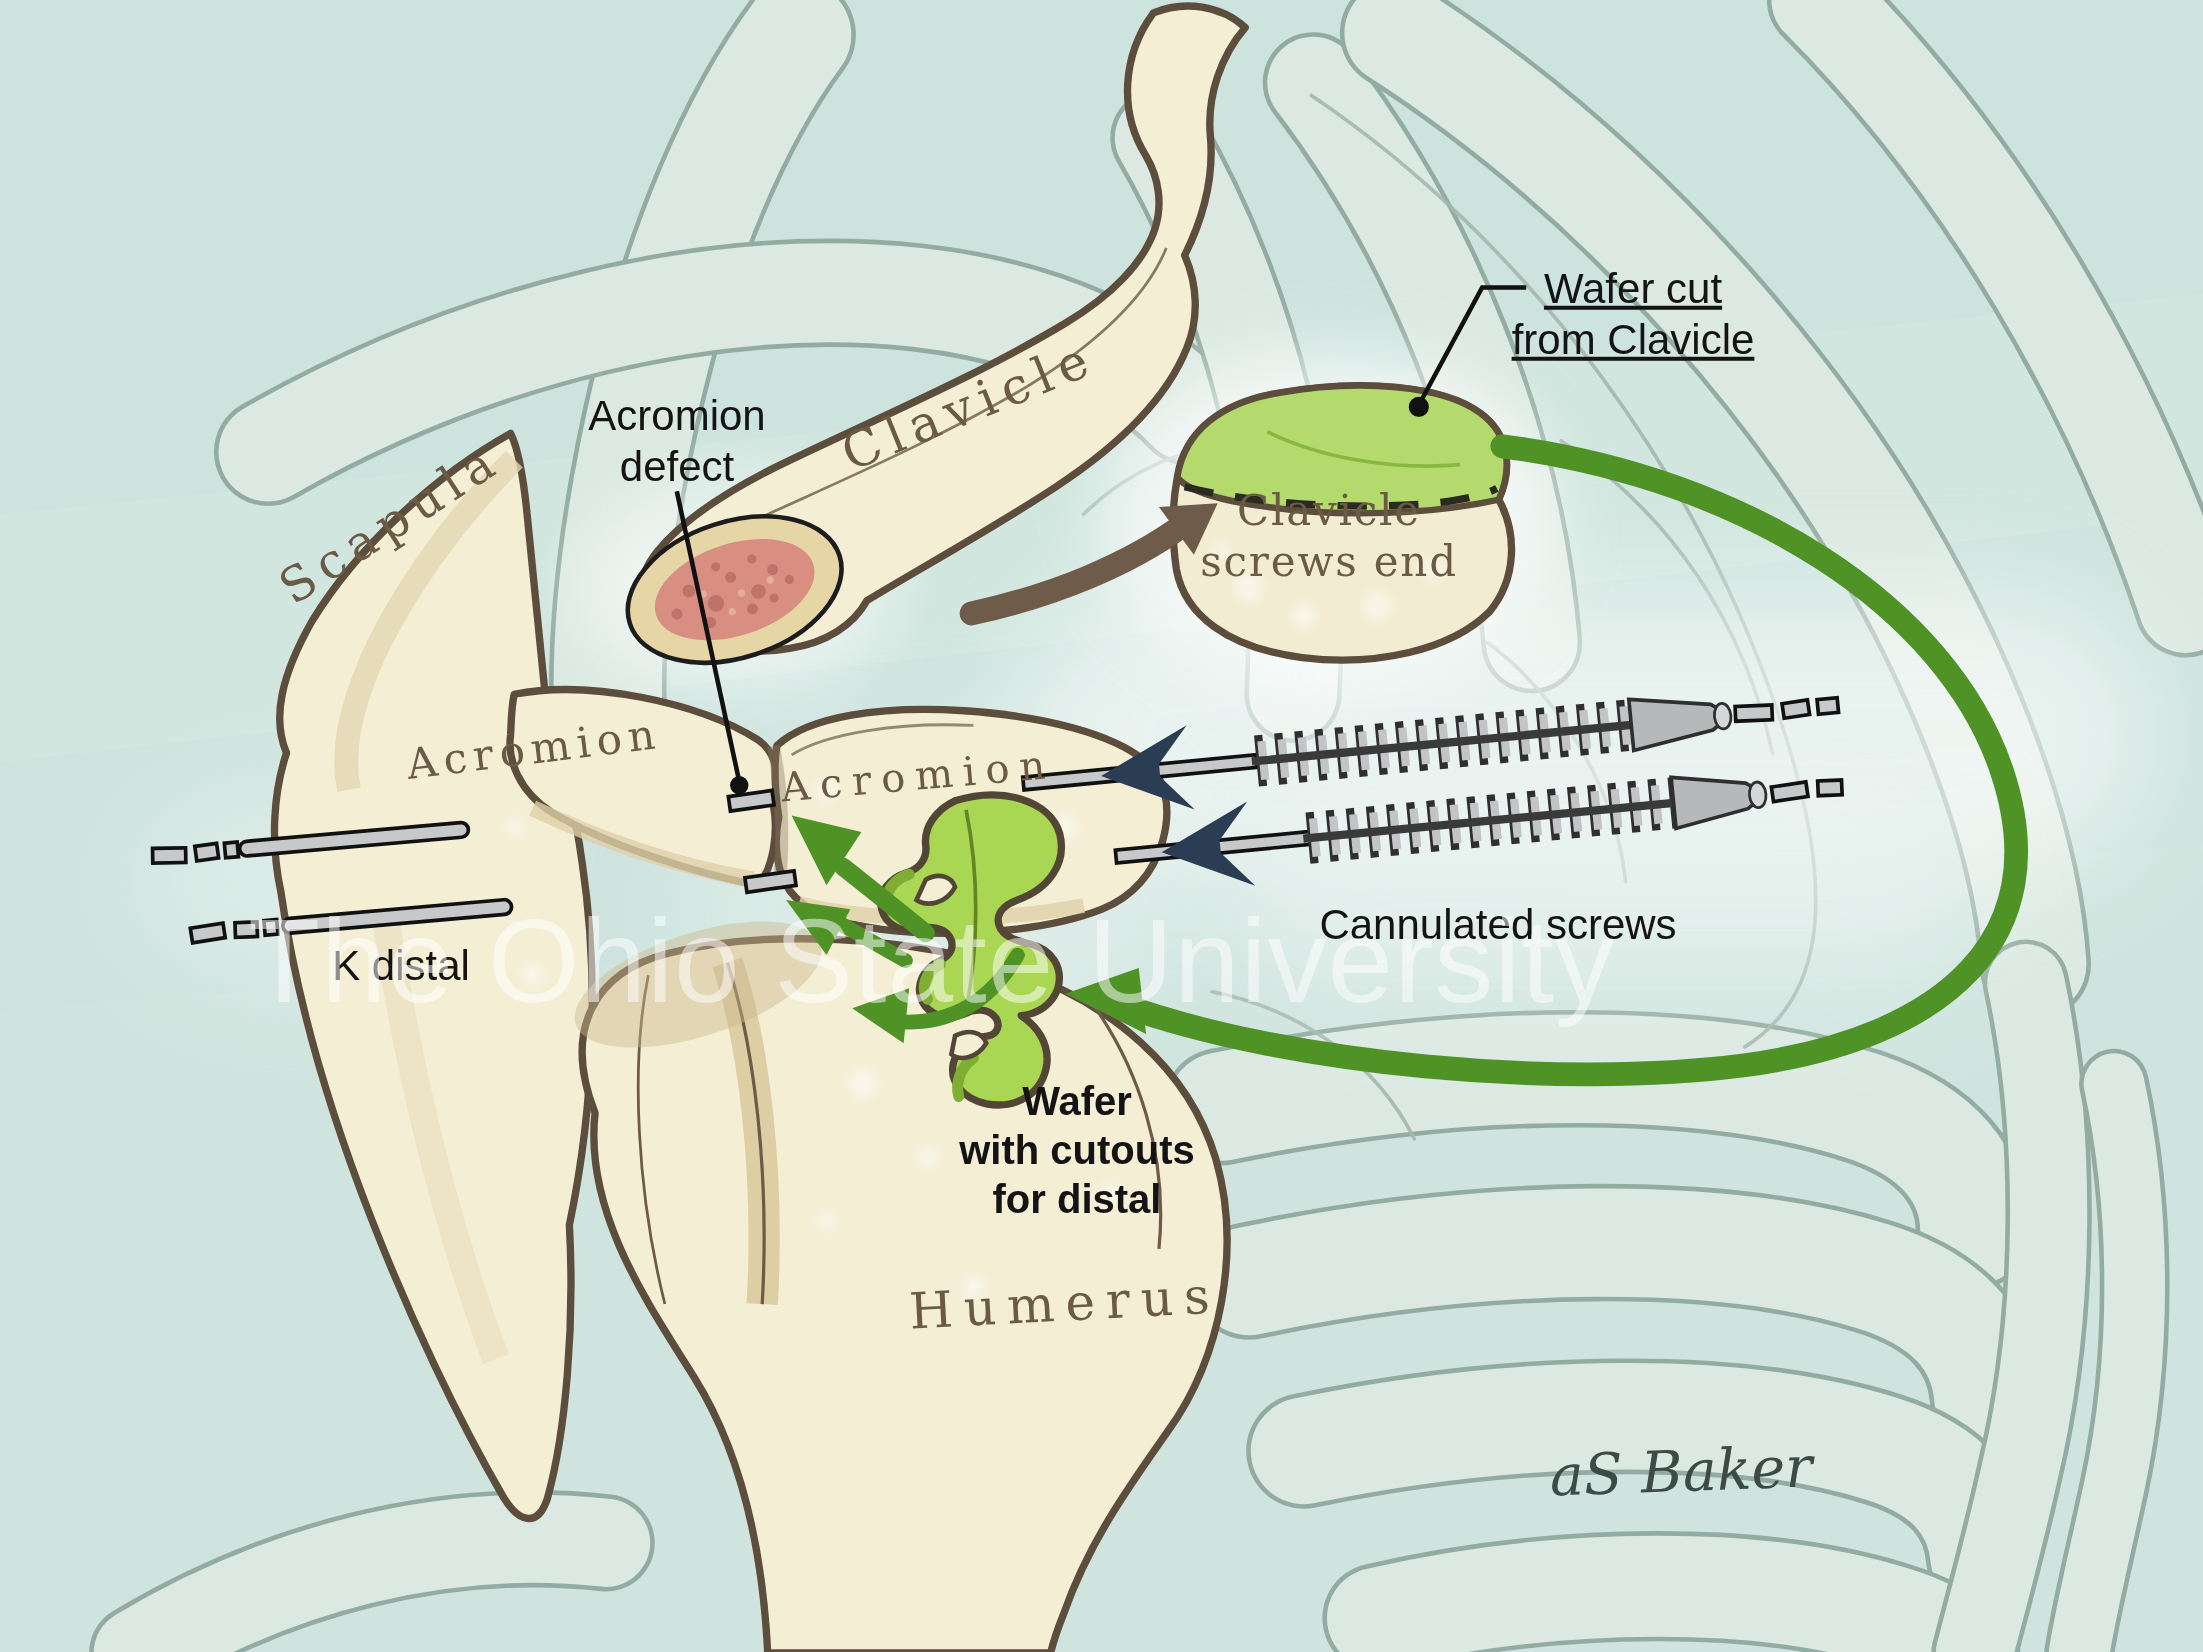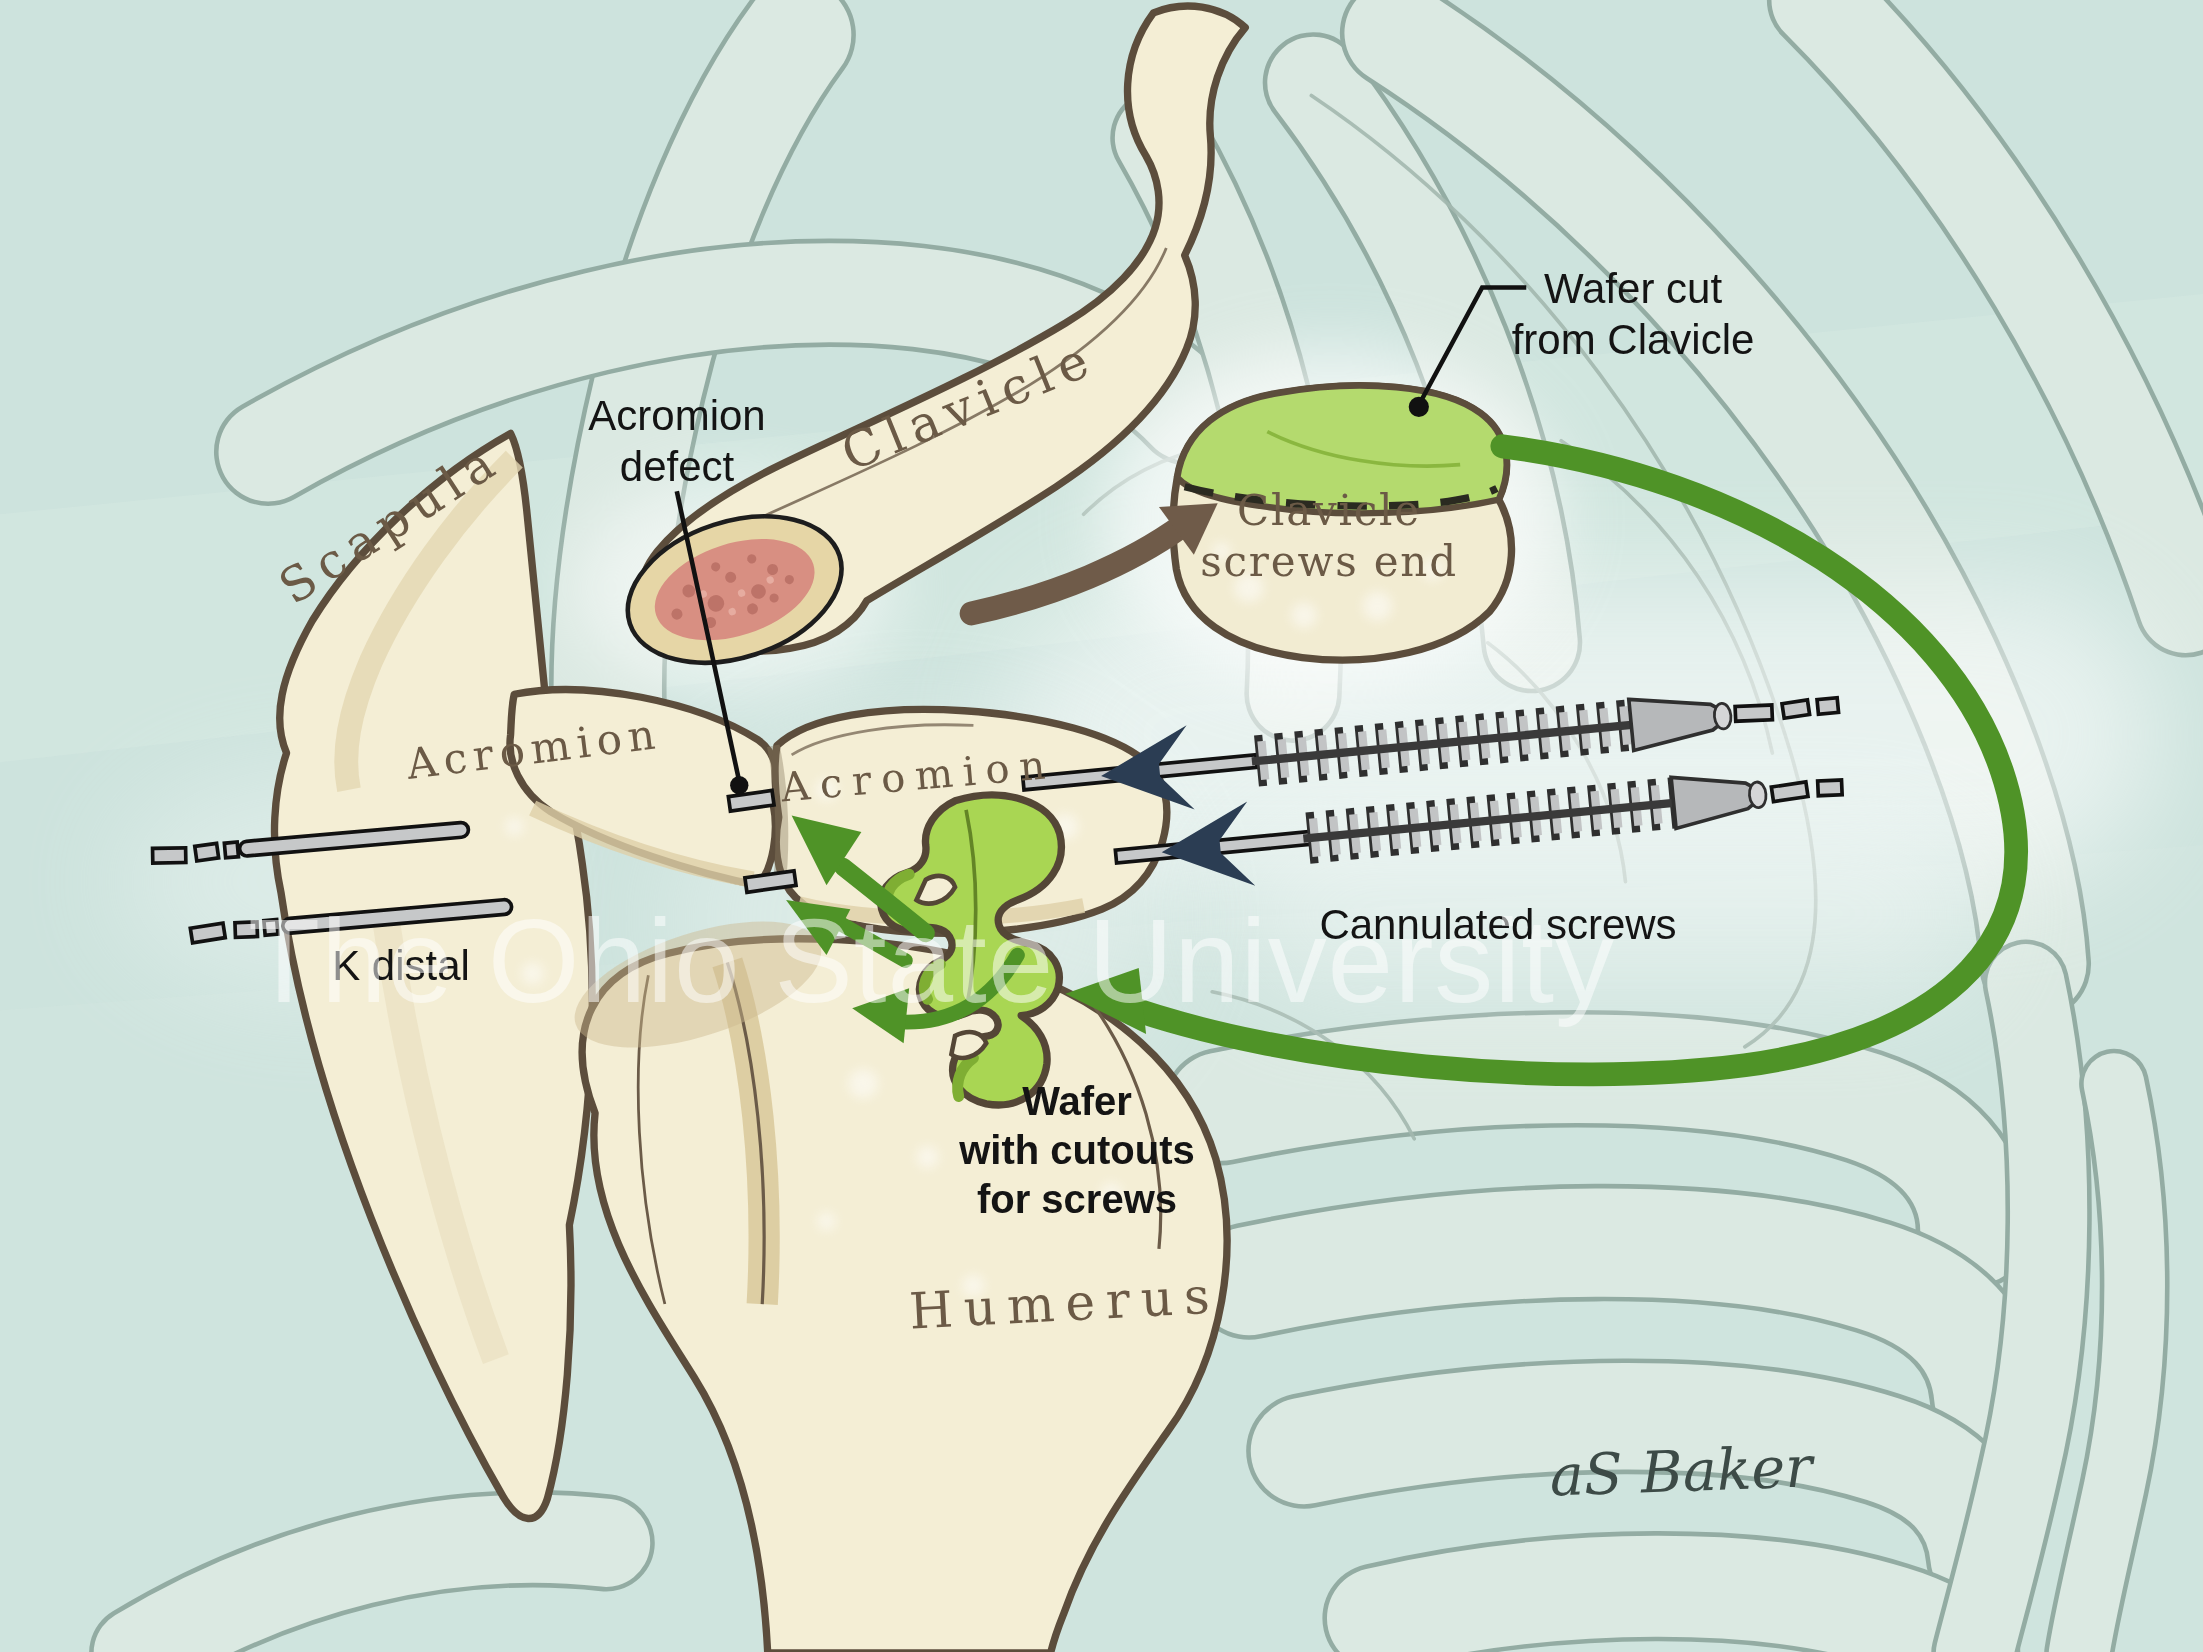--- a/index.html
+++ b/index.html
@@ -320,35 +320,35 @@
 <div class="lbl serif" style="left:1329px;top:536px;font-size:42px;letter-spacing:1.8px;">
   <div>Clavicle</div>
   <div>screws end</div>
 </div>
 
 <div class="lbl" style="left:677px;top:441px;">
   <div>Acromion</div>
   <div>defect</div>
 </div>
 
-<div class="lbl" style="left:1633px;top:314px;">
+<div class="lbl" style="left:1633px;top:314px;text-decoration:underline;">
   <div>Wafer cut</div>
   <div>from Clavicle</div>
 </div>
 
 <div class="lbl" style="left:401px;top:966px;">K distal</div>
 
 <div class="lbl" style="left:1498px;top:925px;">
   <div>Cannulated screws</div>
 </div>
 
 <div class="lbl" style="left:1077px;top:1150px;font-size:40px;font-weight:bold;">
   <div>Wafer</div>
   <div>with cutouts</div>
-  <div>for screws</div>
+  <div>for distal</div>
 </div>
 
 <div id="watermark">The Ohio State University</div>
 
 <div id="signature">aS Baker</div>
 
 </div>
 
 
 </body></html>

